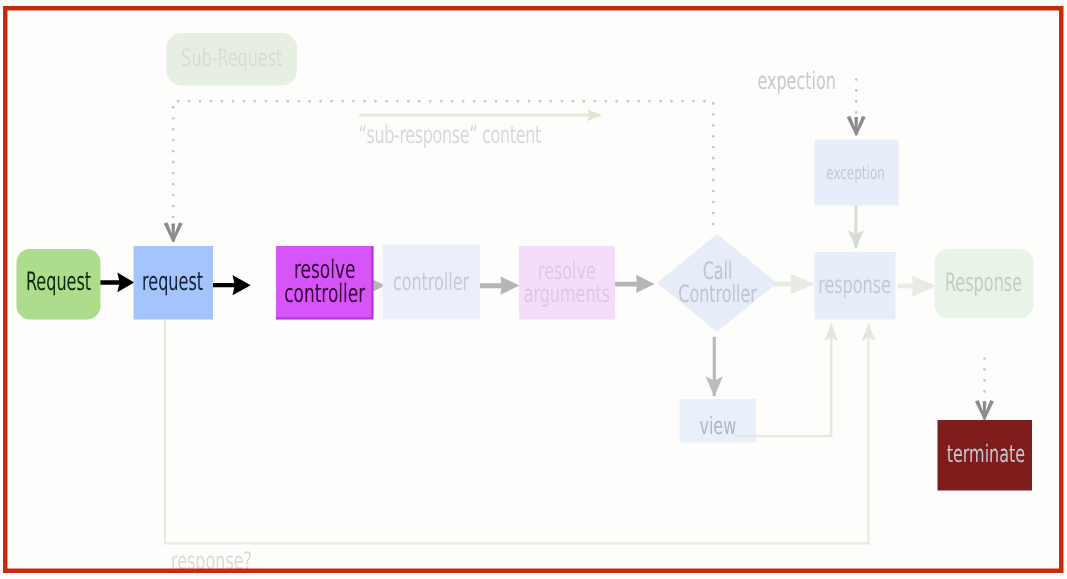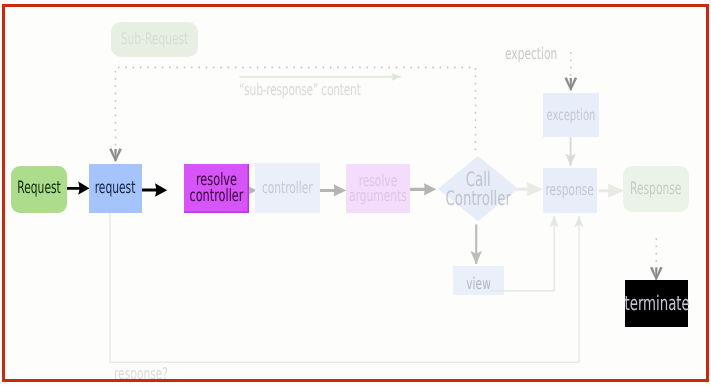--- a/index.html
+++ b/index.html
@@ -122,48 +122,48 @@
   <div class="node" style="left:346.4px;top:164.3px;width:63.2px;height:48.8px;background:#f4dcfc;
               color:#ddc6e6;font-size:16px;">
       <span>resolve
 arguments</span>
     </div>
 
   <div style="position:absolute;left:438.3px;top:156.2px;width:80px;height:65.3px;">
     <svg width="80" height="65.3" viewBox="0 0 80 65.3" style="position:absolute;left:0;top:0;">
       <polygon points="40,0 80,32.65 40,65.3 0,32.65" fill="#e6edf8"></polygon>
     </svg>
-    <div class="node" style="left:0;top:0;width:80px;height:65.3px;color:#bfc4ce;font-size:20px;">
+    <div class="node" style="left:0;top:0;width:80px;height:65.3px;color:#bfc4ce;font-size:16px;">
         <span>Call
 Controller</span>
       </div>
   </div>
 
   <div class="node" style="left:543.3px;top:167.7px;width:53.3px;height:45.4px;background:#e8edfa;
               color:#c3c8d2;font-size:16px;">
       <span>response</span>
     </div>
 
   <div class="node big" style="left:622.5px;top:166px;width:66.9px;height:46.3px;padding-top:2px;background:#eaf3e8;border-radius:9px;
               color:#c6cdc0;font-size:17px;">
       <span>Response</span>
     </div>
 
   <div class="node" style="left:543px;top:92.6px;width:55.7px;height:44.8px;padding-top:2px;background:#e8edfa;
-              color:#c3c8d2;font-size:15px;">
+              color:#c3c8d2;font-size:12px;">
       <span>exception</span>
     </div>
 
   <div class="node" style="left:452.9px;top:266px;width:50.8px;height:29px;padding-top:7px;background:#eaf0fa;
               color:#b3b8c2;font-size:16px;">
       <span>view</span>
     </div>
 
-  <div class="node" style="left:625.4px;top:279.9px;width:63px;height:46.9px;background:#000000;
-              color:#c3c8d2;font-size:20px;align-items:center;">
+  <div class="node" style="left:625.4px;top:279.9px;width:63px;height:46.9px;background:#7f1d1d;
+              color:#c3c8d2;font-size:16px;align-items:center;">
       <span>terminate</span>
     </div>
 
   <div class="lbl" style="left:239px;top:80px;color:#d8d8d8;font-size:16px;letter-spacing:-0.3px;">“sub-response” content</div>
   <div class="lbl" style="left:505.1px;top:44px;color:#c9c9c9;font-size:16px;">expection</div>
   <div class="lbl" style="left:114.4px;top:364.3px;color:#ded9d9;font-size:16px;">response?</div>
 
   <svg class="wires" viewBox="0 0 711 386">
     <defs>
       <marker id="mk-green3" viewBox="0 0 12 10" refX="11.6" refY="5" markerWidth="7.8" markerHeight="6.5" orient="auto-start-reverse">

